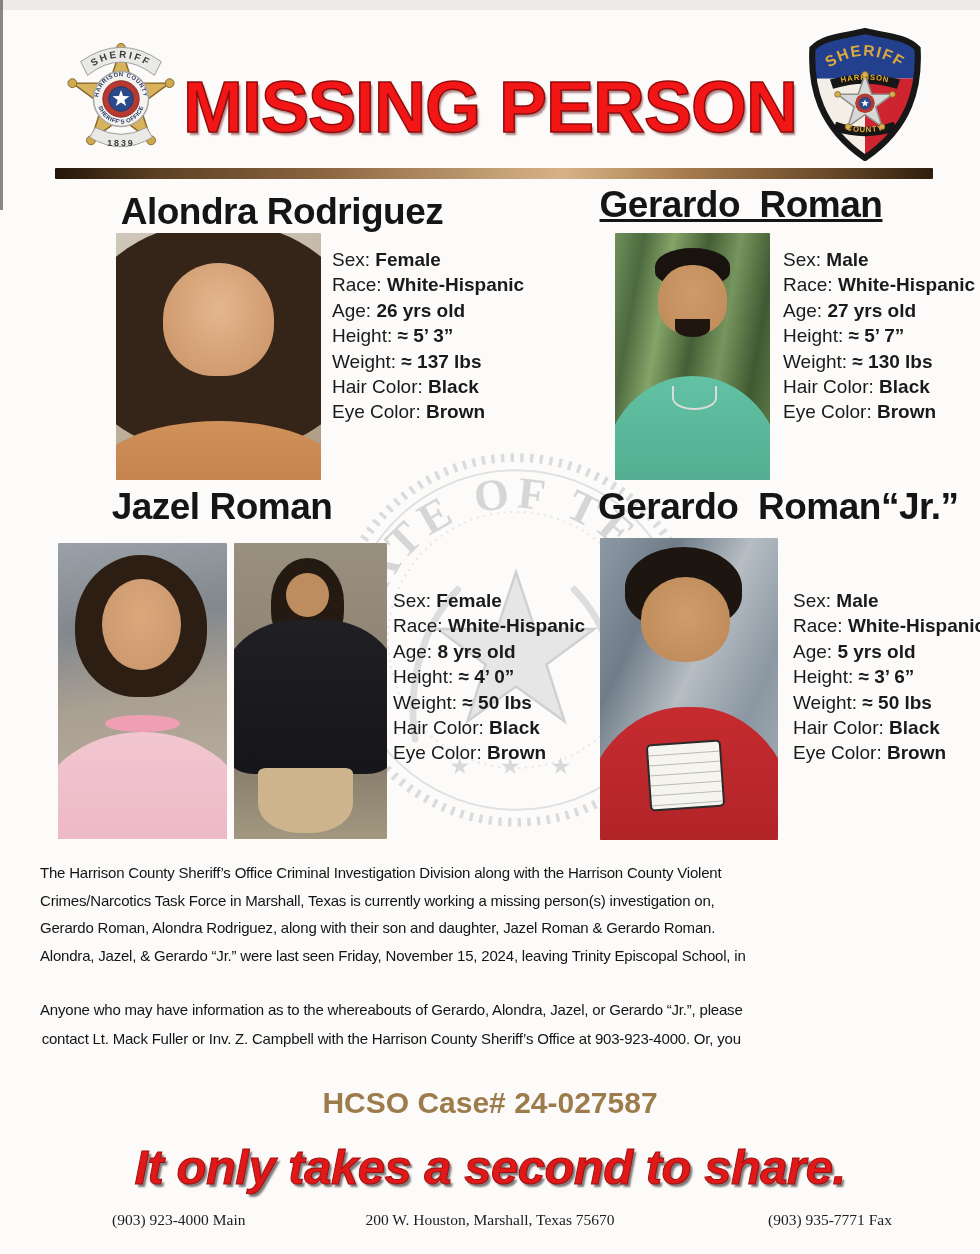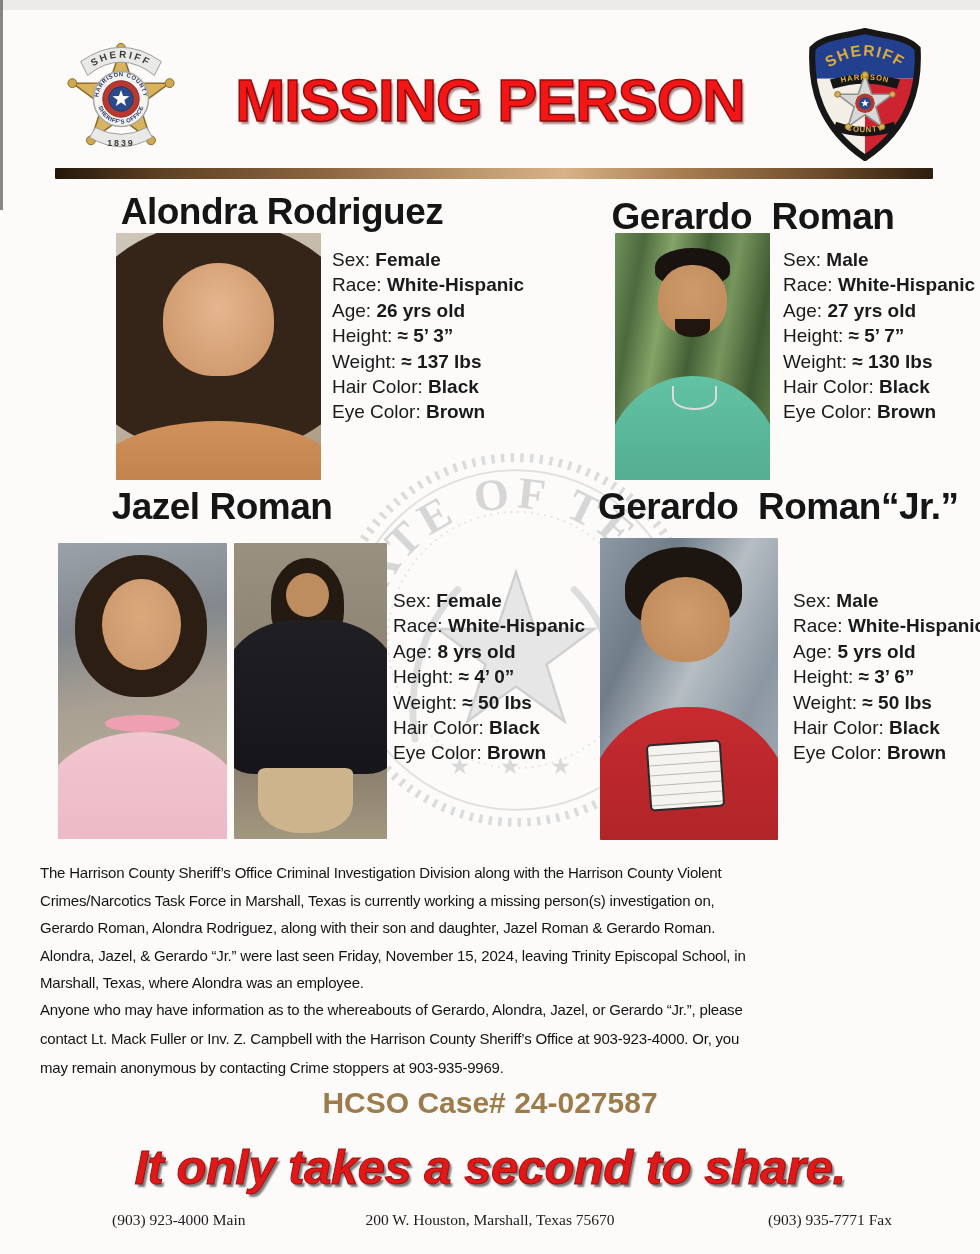--- a/index.html
+++ b/index.html
@@ -8,21 +8,21 @@
          font-family:"Liberation Sans",sans-serif;color:#161616;}
   .abs{position:absolute;}
 
   
   .edge-top{left:0;top:0;width:980px;height:10px;background:#ecebe9;}
   .edge-left{left:0;top:0;width:3px;height:210px;background:#4a4a4a;opacity:.65;}
 
   
   .badge-left{left:62px;top:30px;width:118px;height:133px;}
   .patch-right{left:803px;top:27px;width:124px;height:134px;}
-  .title{left:0;top:66px;width:980px;text-align:center;font-size:60px;font-weight:700;
+  .title{left:0;top:66px;width:980px;text-align:center;font-size:72px;font-weight:700;
          letter-spacing:-1px;color:#f21616;-webkit-text-stroke:1.5px #8f0c0c;
          text-shadow:2px 3px 2px rgba(110,40,40,.55);white-space:pre;}
   .divider{left:55px;top:168px;width:878px;height:11px;border-radius:1px;
       background:linear-gradient(90deg,#241708 0%,#5d4124 12%,#8a6440 30%,#c8a478 52%,#d6b286 58%,#a57b4e 72%,#6a4a2a 88%,#2e1e0d 100%);}
 
   
   .watermark{left:322px;top:446px;width:388px;height:388px;opacity:.9;}
 
   
   .pname{position:absolute;font-size:37px;font-weight:700;color:#151515;text-align:center;
@@ -87,21 +87,21 @@
   .d1{left:332px;top:247px;}
   .d2{left:783px;top:247px;}
   .d3{left:393px;top:588px;}
   .d4{left:793px;top:588px;}
   .val{font-weight:700;}
 
   
   .para{position:absolute;left:40px;font-size:15px;letter-spacing:-0.2px;line-height:27.5px;
         color:#141414;white-space:nowrap;}
   .p1{top:859px;}
-  .p2{top:995px;line-height:29px;}
+  .p2{top:995px;line-height:29px;text-align:center;}
 
   .case{left:0;top:1086px;width:980px;text-align:center;font-size:30px;font-weight:700;color:#9d7c4b;}
   .tagline{left:0;top:1139px;width:980px;text-align:center;font-style:italic;font-weight:700;
       font-size:49px;color:#e21717;letter-spacing:-0.5px;
       -webkit-text-stroke:1px #9c1010;text-shadow:2.5px 3px 2px rgba(100,100,100,.85);}
 
   .footer-item{position:absolute;top:1211px;font-family:"Liberation Serif",serif;
       font-size:15.5px;color:#1c1c1c;white-space:nowrap;}
   .f1{left:112px;}
   .f2{left:0;width:980px;text-align:center;}
@@ -201,21 +201,21 @@
   <div class="details d1">
     <div><span class="lab">Sex:</span> <span class="val">Female</span></div>
     <div><span class="lab">Race:</span> <span class="val">White-Hispanic</span></div>
     <div><span class="lab">Age:</span> <span class="val">26 yrs old</span></div>
     <div><span class="lab">Height:</span> <span class="val">≈ 5’ 3”</span></div>
     <div><span class="lab">Weight:</span> <span class="val">≈ 137 lbs</span></div>
     <div><span class="lab">Hair Color:</span> <span class="val">Black</span></div>
     <div><span class="lab">Eye Color:</span> <span class="val">Brown</span></div>
   </div>
 
-  <h2 class="pname n2" style="margin:12px;">Gerardo  Roman</h2>
+  <h2 class="pname n2" style="margin:0;text-decoration:underline;">Gerardo  Roman</h2>
   <div class="photo photo-gerardo">
     <div class="g-hair"></div>
     <div class="g-face"></div>
     <div class="g-beard"></div>
     <div class="g-torso"></div>
     <div class="g-chain"></div>
   </div>
   <div class="details d2">
     <div><span class="lab">Sex:</span> <span class="val">Male</span></div>
     <div><span class="lab">Race:</span> <span class="val">White-Hispanic</span></div>
@@ -264,26 +264,24 @@
     <div><span class="lab">Weight:</span> <span class="val">≈ 50 lbs</span></div>
     <div><span class="lab">Hair Color:</span> <span class="val">Black</span></div>
     <div><span class="lab">Eye Color:</span> <span class="val">Brown</span></div>
   </div>
 
   <div class="para p1">
     <div>The Harrison County Sheriff’s Office Criminal Investigation Division along with the Harrison County Violent</div>
     <div>Crimes/Narcotics Task Force in Marshall, Texas is currently working a missing person(s) investigation on,</div>
     <div>Gerardo Roman, Alondra Rodriguez, along with their son and daughter, Jazel Roman &amp; Gerardo Roman.</div>
     <div>Alondra, Jazel, &amp; Gerardo “Jr.” were last seen Friday, November 15, 2024, leaving Trinity Episcopal School, in</div>
-    <div>Marshall, Texas, where Alondra was an employee.</div>
   </div>
   <div class="para p2">
     <div>Anyone who may have information as to the whereabouts of Gerardo, Alondra, Jazel, or Gerardo “Jr.”, please</div>
     <div>contact Lt. Mack Fuller or Inv. Z. Campbell with the Harrison County Sheriff’s Office at 903-923-4000. Or, you</div>
-    <div>may remain anonymous by contacting Crime stoppers at 903-935-9969.</div>
   </div>
 
   <div class="abs case">HCSO Case# 24-027587</div>
   <div class="abs tagline">It only takes a second to share.</div>
 
   <div class="footer-item f1">(903) 923-4000 Main</div>
   <div class="footer-item f2">200 W. Houston, Marshall, Texas 75670</div>
   <div class="footer-item f3">(903) 935-7771 Fax</div>
 
 </div>

